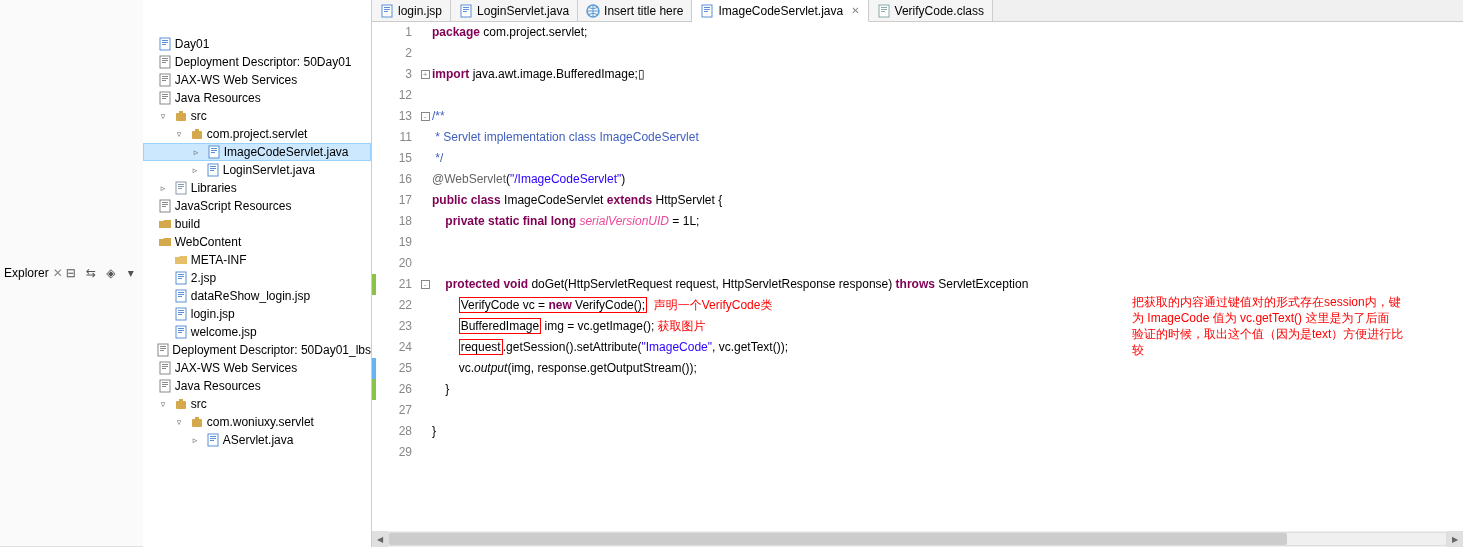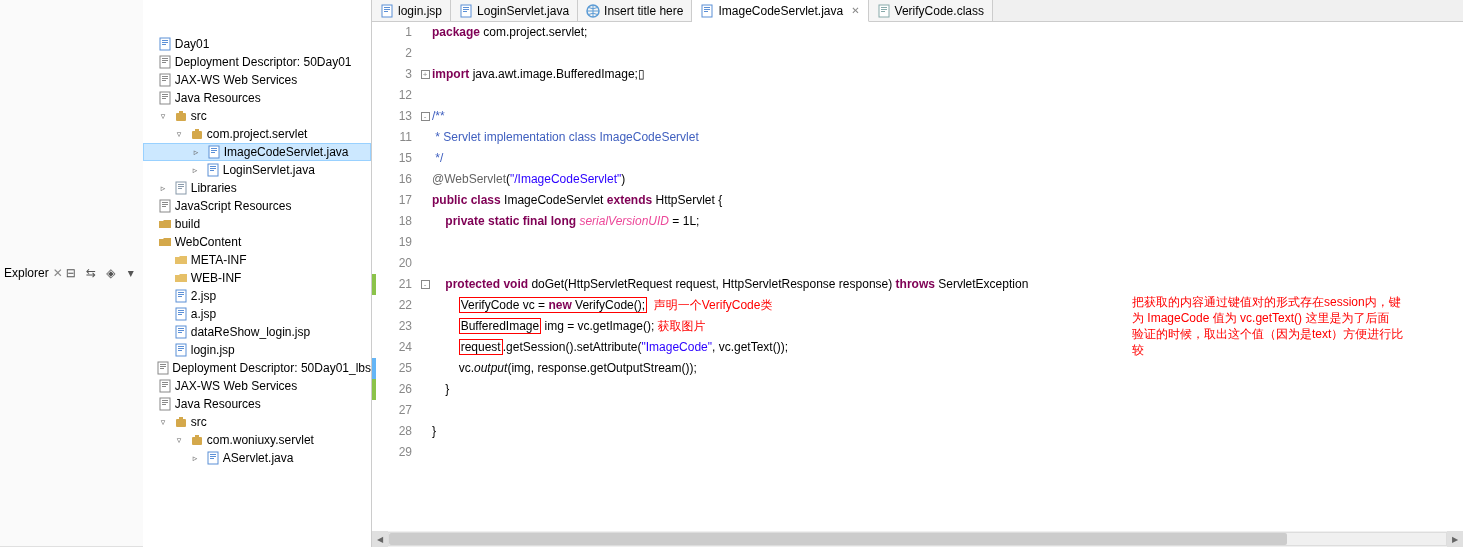--- a/index.html
+++ b/index.html
@@ -203,72 +203,63 @@
           <svg width="14" height="14" viewBox="0 0 14 14">
             <path d="M1 4 L5 4 L6 3 L13 3 L13 11 L1 11 Z" fill="#e6c068"></path>
           </svg>
         </span>
         <span>META-INF</span>
       </div>
       <div class="tree-item indent-1">
         <span class="arrow"></span>
         <span class="icon">
           <svg width="14" height="14" viewBox="0 0 14 14">
-            <path d="M1 4 L5 4 L6 3 L13 3 L13 11 L1 11 Z" fill="#e6c068"></path>
-          </svg>
-        </span>
-        <span>WEB-INF</span>
-      </div>
-      <div class="tree-item indent-1">
-        <span class="arrow"></span>
-        <span class="icon">
-          <svg width="14" height="14" viewBox="0 0 14 14">
             <rect x="2" y="1" width="10" height="12" fill="#fff" stroke="#5b8fd6"></rect>
             <rect x="4" y="3" width="6" height="1" fill="#5b8fd6"></rect>
             <rect x="4" y="5" width="6" height="1" fill="#5b8fd6"></rect>
             <rect x="4" y="7" width="4" height="1" fill="#5b8fd6"></rect>
           </svg>
         </span>
         <span>2.jsp</span>
       </div>
       <div class="tree-item indent-1">
         <span class="arrow"></span>
         <span class="icon">
           <svg width="14" height="14" viewBox="0 0 14 14">
             <rect x="2" y="1" width="10" height="12" fill="#fff" stroke="#5b8fd6"></rect>
             <rect x="4" y="3" width="6" height="1" fill="#5b8fd6"></rect>
             <rect x="4" y="5" width="6" height="1" fill="#5b8fd6"></rect>
             <rect x="4" y="7" width="4" height="1" fill="#5b8fd6"></rect>
           </svg>
         </span>
-        <span>a.jsp</span>
-      </div>
-      <div class="tree-item indent-1">
-        <span class="arrow"></span>
-        <span class="icon">
-          <svg width="14" height="14" viewBox="0 0 14 14">
-            <rect x="2" y="1" width="10" height="12" fill="#fff" stroke="#5b8fd6"></rect>
-            <rect x="4" y="3" width="6" height="1" fill="#5b8fd6"></rect>
-            <rect x="4" y="5" width="6" height="1" fill="#5b8fd6"></rect>
-            <rect x="4" y="7" width="4" height="1" fill="#5b8fd6"></rect>
-          </svg>
-        </span>
         <span>dataReShow_login.jsp</span>
       </div>
       <div class="tree-item indent-1">
         <span class="arrow"></span>
         <span class="icon">
           <svg width="14" height="14" viewBox="0 0 14 14">
             <rect x="2" y="1" width="10" height="12" fill="#fff" stroke="#5b8fd6"></rect>
             <rect x="4" y="3" width="6" height="1" fill="#5b8fd6"></rect>
             <rect x="4" y="5" width="6" height="1" fill="#5b8fd6"></rect>
             <rect x="4" y="7" width="4" height="1" fill="#5b8fd6"></rect>
           </svg>
         </span>
         <span>login.jsp</span>
+      </div>
+      <div class="tree-item indent-1">
+        <span class="arrow"></span>
+        <span class="icon">
+          <svg width="14" height="14" viewBox="0 0 14 14">
+            <rect x="2" y="1" width="10" height="12" fill="#fff" stroke="#5b8fd6"></rect>
+            <rect x="4" y="3" width="6" height="1" fill="#5b8fd6"></rect>
+            <rect x="4" y="5" width="6" height="1" fill="#5b8fd6"></rect>
+            <rect x="4" y="7" width="4" height="1" fill="#5b8fd6"></rect>
+          </svg>
+        </span>
+        <span>welcome.jsp</span>
       </div>
       <div class="tree-item indent-0">
         <span class="arrow"></span>
         <span class="icon">
           <svg width="14" height="14" viewBox="0 0 14 14">
             <rect x="2" y="1" width="10" height="12" fill="#fff" stroke="#888"></rect>
             <rect x="4" y="3" width="6" height="1" fill="#888"></rect>
             <rect x="4" y="5" width="6" height="1" fill="#888"></rect>
             <rect x="4" y="7" width="4" height="1" fill="#888"></rect>
           </svg>

